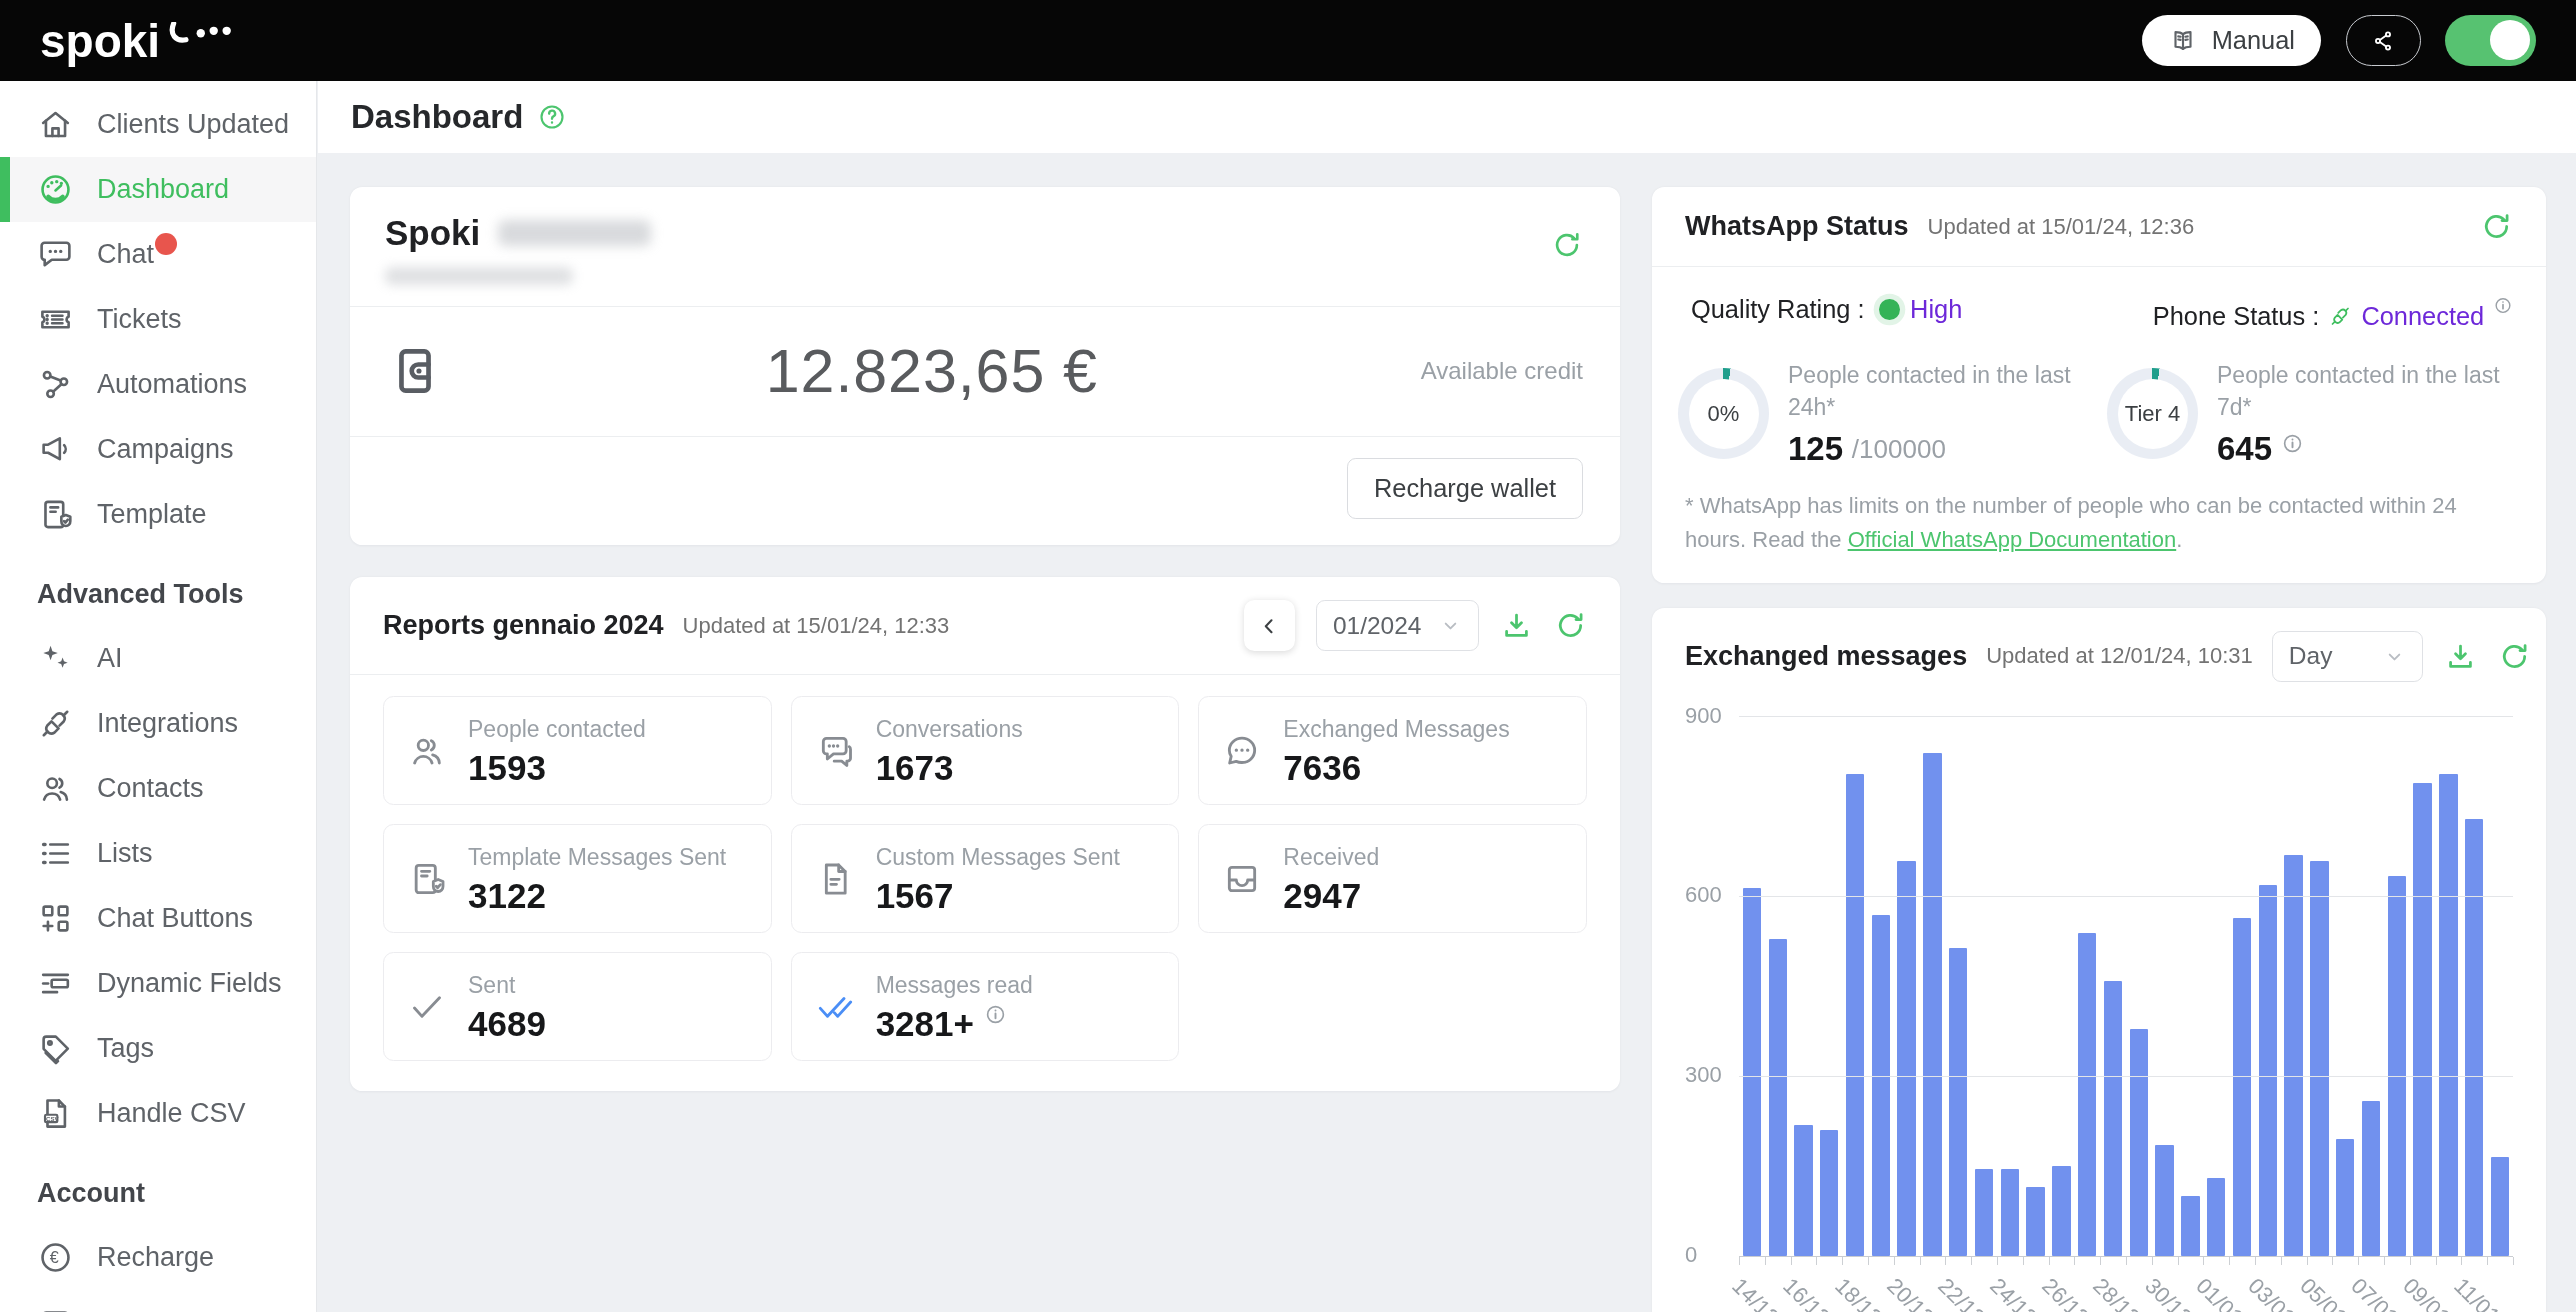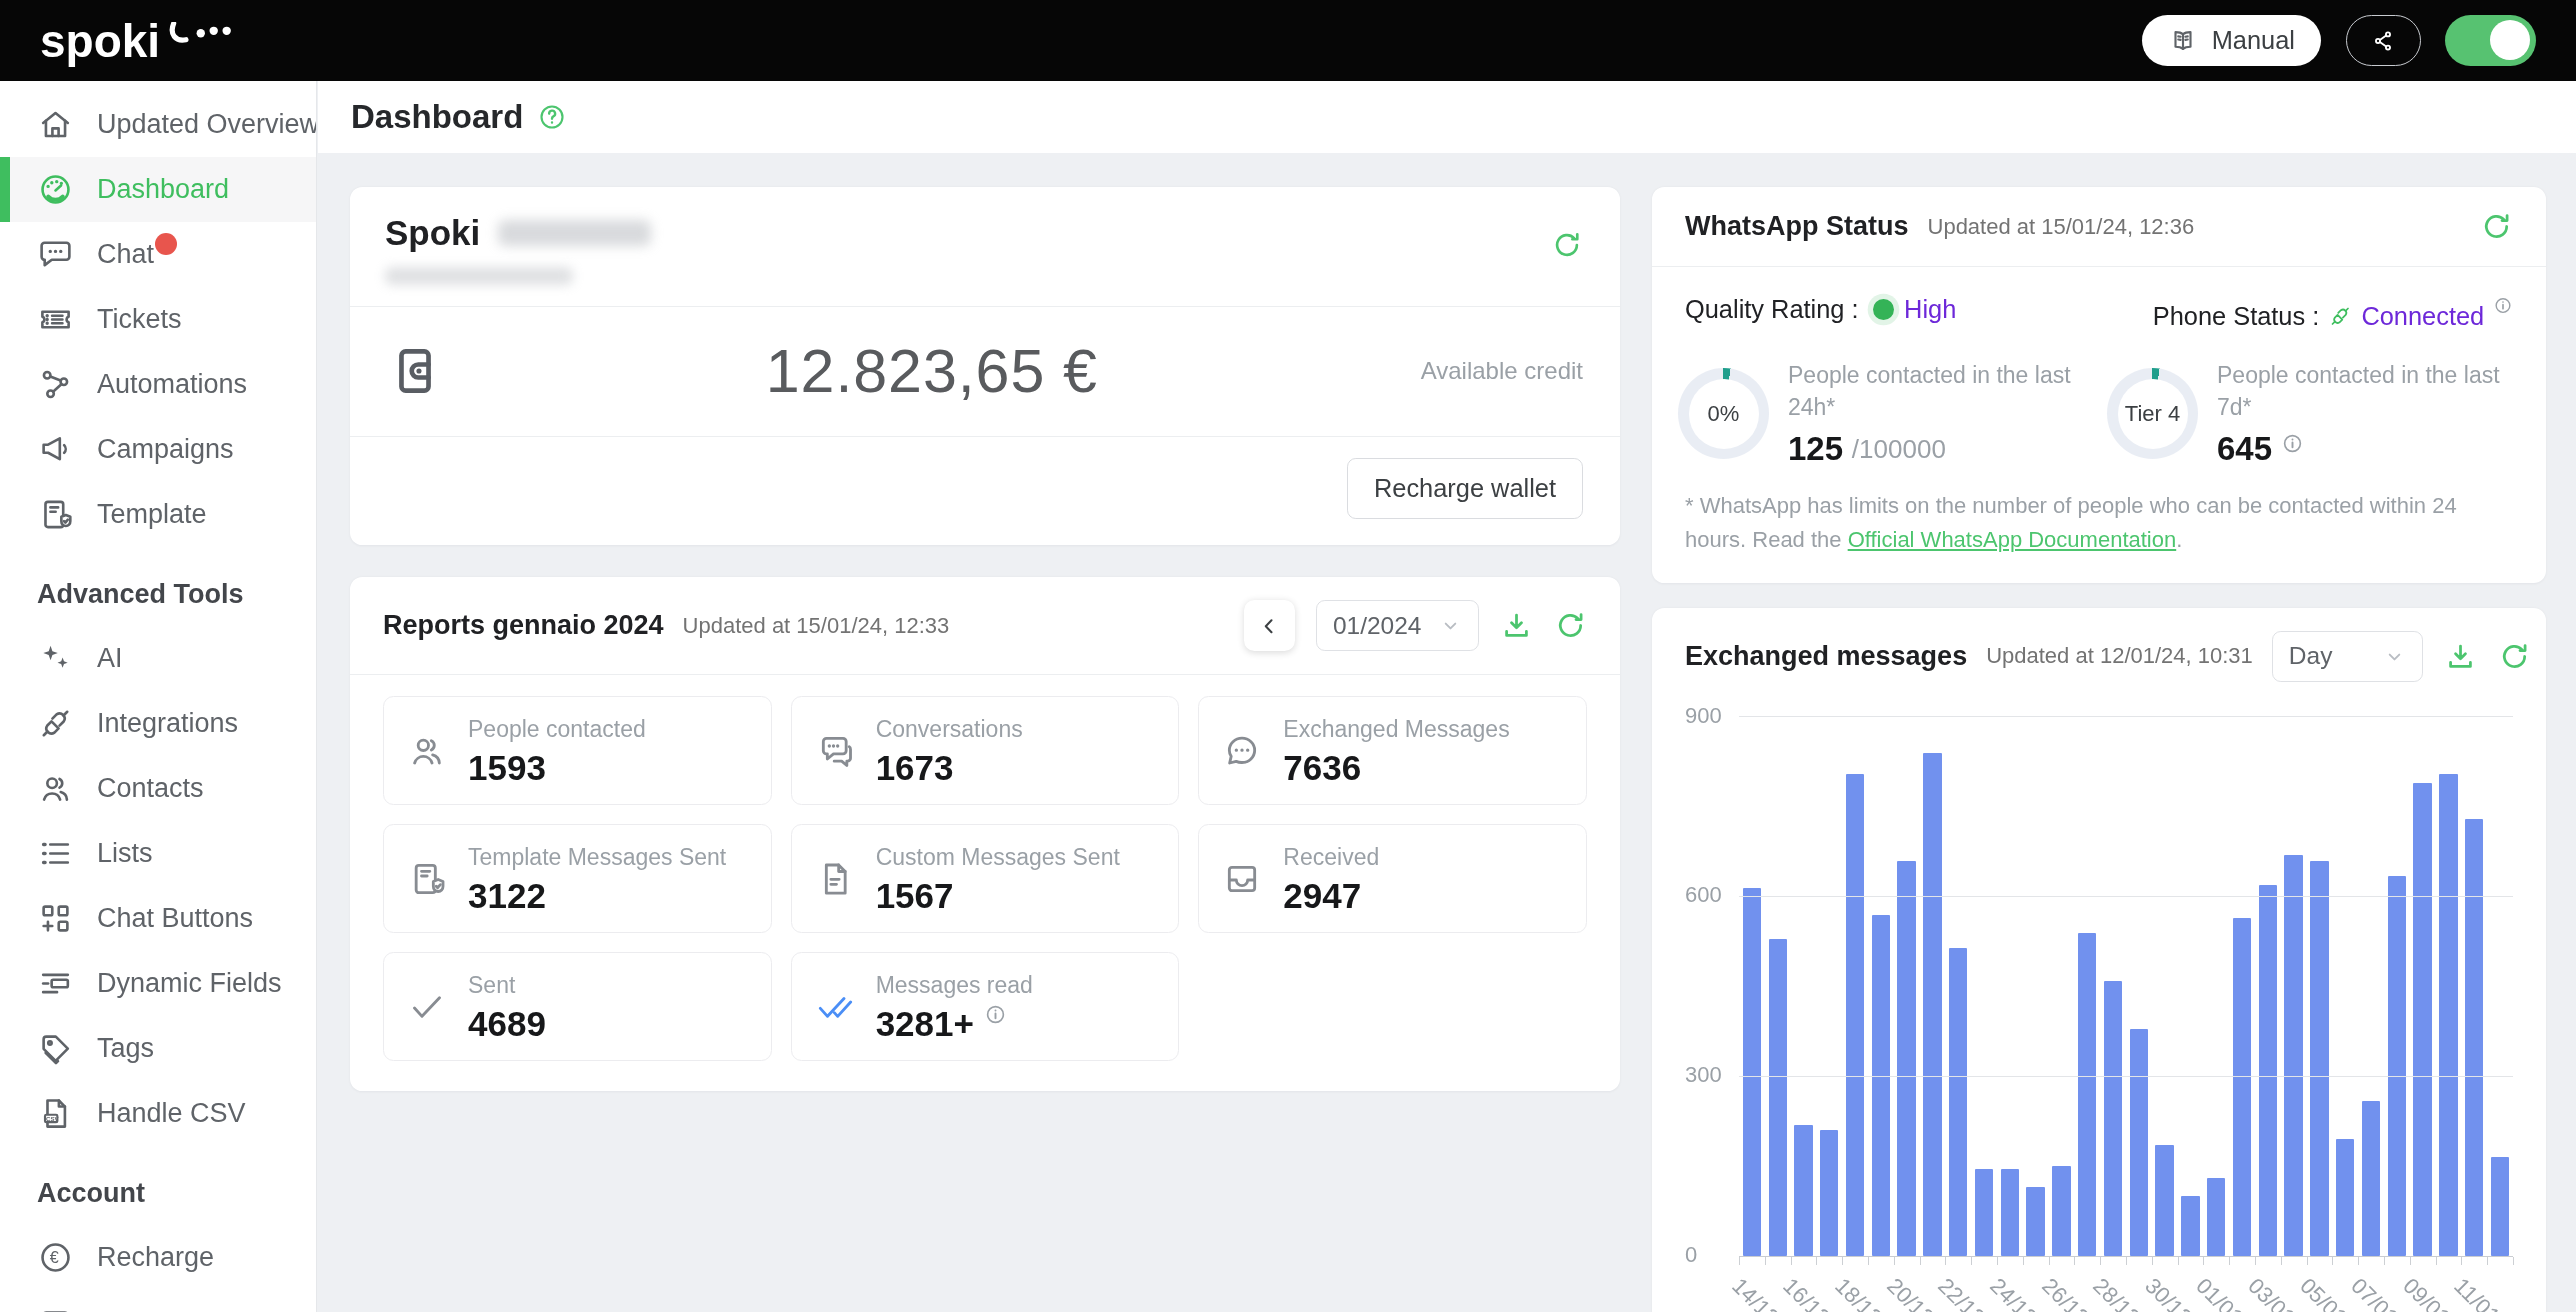--- a/index.html
+++ b/index.html
@@ -93,21 +93,21 @@
                display:flex; align-items:center; gap:21px; }
   .stat-icon { width:40px; height:40px; color:#888c92; flex:none; }
   .stat-icon.blue { color:#4a8ef6; }
   .stat-label { font-size:23px; color:#9aa0a6; margin-bottom:7px; white-space:nowrap; }
   .stat-value-row { display:flex; align-items:flex-start; gap:10.5px; }
   .stat-value { font-size:35px; font-weight:700; color:#17181a; line-height:1; }
   .stat-info { width:23px; height:23px; color:#9aa0a6; margin-top:-3.5px; }
 
   
   .wa-status-row { display:flex; align-items:center; padding:21px 33px 3.5px; font-size:25.4px; color:#202124; }
-  .wa-q { display:flex; align-items:center; }
+  .wa-q { display:flex; align-items:center;margin-left:6px; }
   .q-dot { width:21px; height:21px; border-radius:50%; background:#34b357; box-shadow:0 0 0 5.3px rgba(52,179,87,.14);
            margin:0 10.5px 0 14px; }
   .green-text { color:#6d28d9; }
   .wa-p { margin-left:auto; display:flex; align-items:center; gap:8.8px;margin-top:14px; }
   .wa-p .plug { width:24.5px; height:24.5px; color:#3fbe5f; }
   .sup-info { width:20px; height:20px; color:#9aa0a6; transform:translateY(-10.5px); }
   .gauges { display:flex; gap:16px; padding:24.5px 26px 7px; }
   .gauge-block { flex:1; display:flex; align-items:center; gap:19px; }
   .gauge-ring { width:91px; height:91px; border-radius:50%; flex:none;
                 display:flex; align-items:center; justify-content:center;
@@ -185,21 +185,21 @@
     <div class="sb-items">
           <div class="sb-item">
 
     <span class="icon sb-icon">
               <svg viewBox="0 0 24 24" fill="none" stroke="currentColor" stroke-width="1.7" stroke-linecap="round" stroke-linejoin="round">
                 <path d="M4 11 12 4.6 20 11"></path>
                 <path d="M5.8 9.6v9.9h12.4V9.6"></path>
                 <path d="M10 19.5v-5h4v5"></path>
               </svg>
             </span>
-    <span class="sb-label">Updated Overview</span>
+    <span class="sb-label">Clients Updated</span>
 
   </div>
           <div class="sb-item active">
     <span class="sb-active-bar"></span>
     <span class="icon sb-icon">
               <svg viewBox="0 0 24 24" fill="none" stroke="currentColor" stroke-width="1.7" stroke-linecap="round" stroke-linejoin="round">
                 <circle cx="12" cy="12" r="8.4"></circle>
                 <path d="M12 12.6 15.6 9.4"></path>
                 <path d="M7.2 10h.01M9.6 7.6h.01M12.8 6.9h.01M15.8 8h.01" stroke-width="2.2"></path>
                 <path d="M7.3 16.6a6.3 6.3 0 0 0 9.4 0" stroke-width="2.6"></path>

